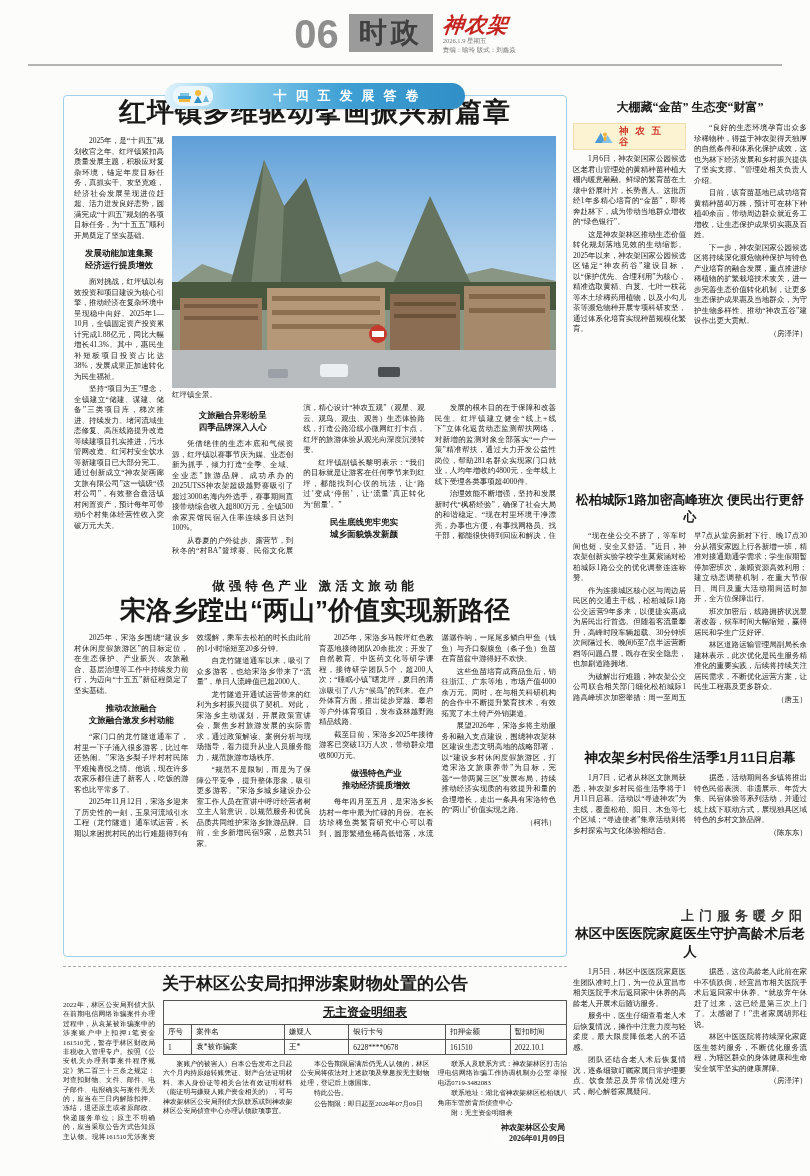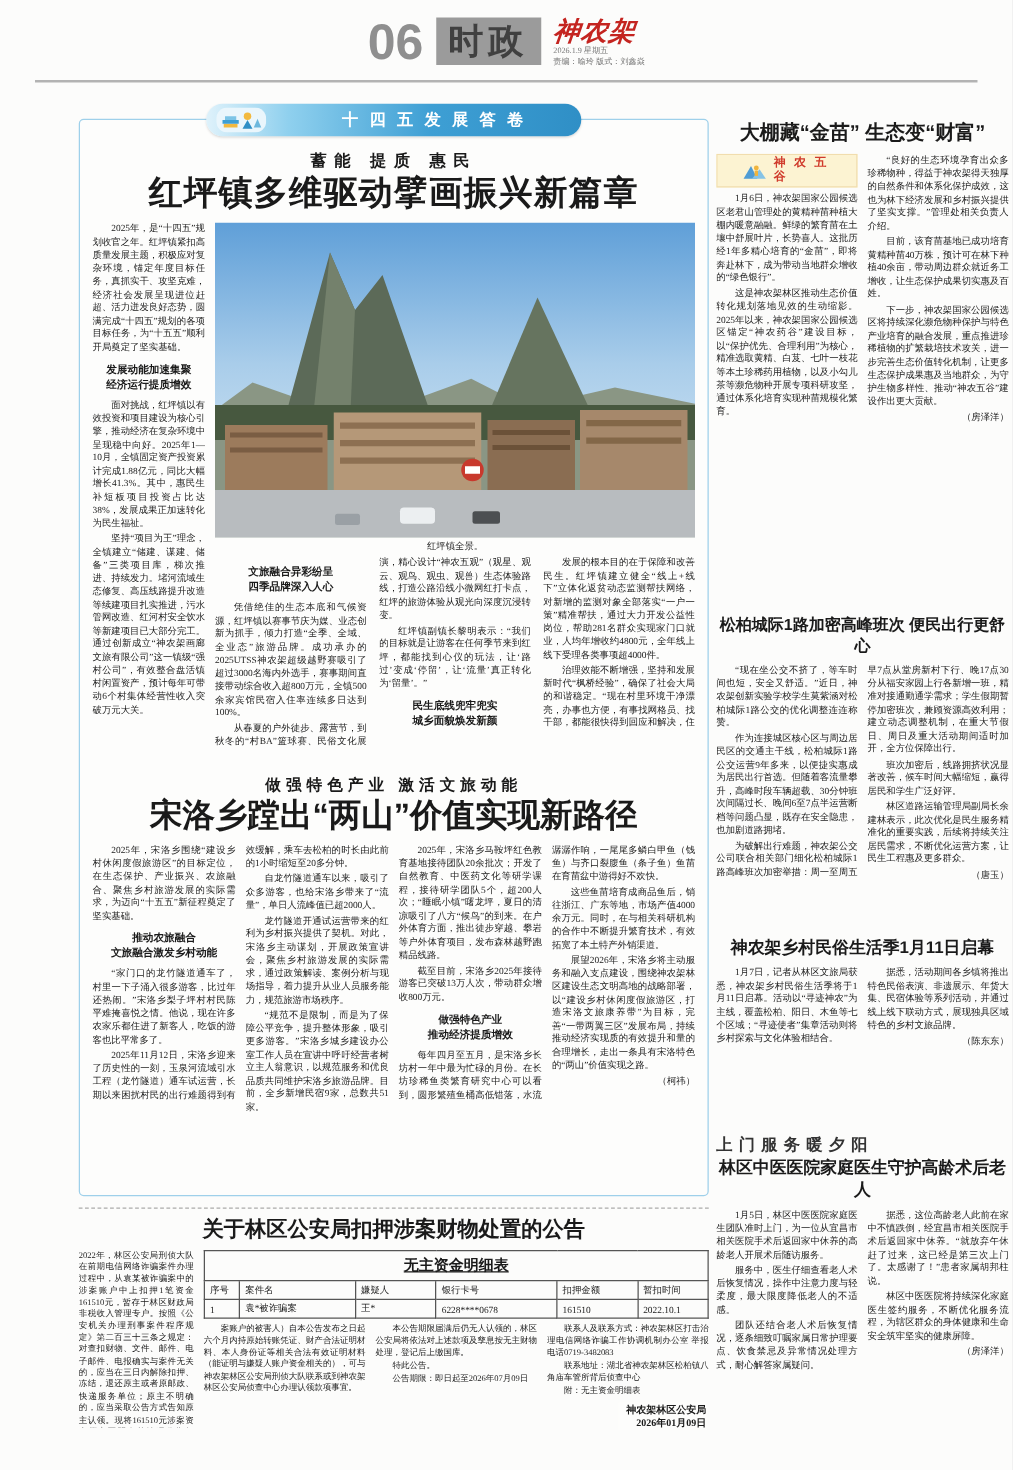--- a/index.html
+++ b/index.html
@@ -38,37 +38,37 @@
   .bodytext{font-size:7.5px;line-height:10.5px;text-align:justify;}
   .bodytext p{margin:0 0 2px;text-indent:2em;}
   .subhead{text-align:center;font-weight:bold;font-size:8.5px;line-height:12px;margin:6px 0;
        font-family:"Liberation Sans",sans-serif;break-inside:avoid;}
   .byline{text-align:right;text-indent:0 !important;font-weight:normal;}
 
   .artA-row{display:flex;gap:8px;margin:8px 10px 0;}
   .artA-col1{width:92px;height:430px;overflow:hidden;}
   .artA-right{flex:1;}
   .photo{width:384px;height:252px;display:block;}
-  .photocap{text-align:center;font-size:7.5px;line-height:13px;color:#222;}
+  .photocap{text-align:left;font-size:7.5px;line-height:13px;color:#222;}
   .artA-cols3{column-count:3;column-gap:10px;height:158px;overflow:hidden;margin-top:2px;}
 
   .kicker2{margin-top:12px;text-align:center;font-weight:bold;font-size:12.5px;letter-spacing:4px;
        font-family:"Liberation Sans",sans-serif;}
   .headline2{text-align:center;font-weight:bold;font-size:26px;line-height:30px;
        font-family:"Liberation Sans",sans-serif;}
   .artB-cols{column-count:4;column-gap:8px;height:264px;overflow:hidden;margin:8px 10px 0;}
 
   
   .sidebar{position:absolute;left:573px;top:97px;width:234px;}
   .sb-head{font-family:"Liberation Sans",sans-serif;font-weight:bold;text-align:center;}
-  .sb-head.h1{font-size:16px;line-height:20px;}
+  .sb-head.h1{font-size:12px;line-height:20px;font-family:Liberation Serif, serif;}
   .sb-head.h2{font-size:12.8px;line-height:17px;}
   .sb-head.h3{font-size:13.5px;line-height:18px;}
   .sb-kicker{font-family:"Liberation Sans",sans-serif;font-weight:bold;font-size:13px;
-       letter-spacing:5px;text-align:left;color:#333;}
+       letter-spacing:5px;text-align:right;color:#333;}
   .sb-cols{column-count:2;column-gap:8px;overflow:hidden;margin-top:6px;}
   .badge{display:flex;align-items:center;background:#fcf3d2;border:1px solid #f1ddae;
        padding:2px 20px;margin-bottom:4px;break-inside:avoid;}
   .badge .blab{color:#d03a2b;font-weight:bold;font-size:9.5px;letter-spacing:4px;
        font-family:"Liberation Sans",sans-serif;margin-left:3px;}
 
   
   .notice{position:absolute;left:63px;top:966px;width:504px;height:188px;
        border-top:1px dashed #aaa;padding-top:7px;}
   .notice-title{text-align:center;font-family:"Liberation Sans",sans-serif;font-weight:bold;
@@ -111,21 +111,20 @@
         <rect x="6" y="13" width="11" height="3" fill="#f2b93f"></rect>
         <rect x="5" y="10" width="13" height="3" fill="#3e9fd4"></rect>
         <rect x="7" y="7" width="9" height="3" fill="#7cc4e6"></rect>
         <circle cx="25" cy="7" r="3" fill="#f2b93f"></circle>
         <path d="M21,17 L25,10 L29,17 Z" fill="#2f8fc6"></path>
         <path d="M30,16 L33,9 L36,16 Z" fill="#6db8dd"></path>
       </svg>
       <div class="blabel" data-name="banner-label">十四五发展答卷</div>
     </div>
 
-    <div class="kicker" style="margin-top:24px;" data-name="hongping-kicker">蓄能 提质 惠民</div>
     <div class="headline1" data-name="hongping-headline">红坪镇多维驱动擘画振兴新篇章</div>
 
     <div class="artA-row" data-name="hongping-body">
       <div class="artA-col1 bodytext" data-name="hongping-lead-column">
         <p data-name="paragraph">2025年，是“十四五”规划收官之年。红坪镇紧扣高质量发展主题，积极应对复杂环境，锚定年度目标任务，真抓实干、攻坚克难，经济社会发展呈现进位赶超、活力迸发良好态势，圆满完成“十四五”规划的各项目标任务，为“十五五”顺利开局奠定了坚实基础。</p>
         <div class="subhead" data-name="hongping-subhead-1">
           <div data-name="subhead-line">发展动能加速集聚</div>
           <div data-name="subhead-line">经济运行提质增效</div>
         </div>
         <p data-name="paragraph">面对挑战，红坪镇以有效投资和项目建设为核心引擎，推动经济在复杂环境中呈现稳中向好。2025年1—10月，全镇固定资产投资累计完成1.88亿元，同比大幅增长41.3%。其中，惠民生补短板项目投资占比达38%，发展成果正加速转化为民生福祉。</p>
@@ -182,21 +181,21 @@
           <p data-name="paragraph">发展的根本目的在于保障和改善民生。红坪镇建立健全“线上+线下”立体化返贫动态监测帮扶网络，对新增的监测对象全部落实“一户一策”精准帮扶，通过大力开发公益性岗位，帮助281名群众实现家门口就业，人均年增收约4800元，全年线上线下受理各类事项超4000件。</p>
           <p data-name="paragraph">治理效能不断增强，坚持和发展新时代“枫桥经验”，确保了社会大局的和谐稳定。“现在村里环境干净漂亮，办事也方便，有事找网格员、找干部，都能很快得到回应和解决，住在这里心里踏实、暖和。”红坪镇红河村村民张宝说。</p>
 
         </div>
       </div>
     </div>
 
     <div class="kicker2" data-name="songluo-kicker">做强特色产业 激活文旅动能</div>
     <div class="headline2" data-name="songluo-headline">宋洛乡蹚出“两山”价值实现新路径</div>
     <div class="artB-cols bodytext" data-name="songluo-body">
-      <p data-name="paragraph">2025年，宋洛乡围绕“建设乡村休闲度假旅游区”的目标定位，在生态保护、产业振兴、农旅融合、聚焦乡村旅游发展的实际需求，为迈向“十五五”新征程奠定了坚实基础。</p>
+      <p data-name="paragraph">2025年，宋洛乡围绕“建设乡村休闲度假旅游区”的目标定位，在生态保护、产业振兴、农旅融合、基层治理等工作中持续发力前行，为迈向“十五五”新征程奠定了坚实基础。</p>
       <div class="subhead" data-name="songluo-subhead-1">
         <div data-name="subhead-line">推动农旅融合</div>
         <div data-name="subhead-line">文旅融合激发乡村动能</div>
       </div>
       <p data-name="paragraph">“家门口的龙竹隧道通车了，村里一下子涌入很多游客，比过年还热闹。”宋洛乡梨子坪村村民陈平难掩喜悦之情。他说，现在许多农家乐都住进了新客人，吃饭的游客也比平常多了。</p>
       <p data-name="paragraph">2025年11月12日，宋洛乡迎来了历史性的一刻，玉泉河流域引水工程（龙竹隧道）通车试运营，长期以来困扰村民的出行难题得到有效缓解，乘车去松柏的时长由此前的1小时缩短至20多分钟。</p>
       <p data-name="paragraph">自龙竹隧道通车以来，吸引了众多游客，也给宋洛乡带来了“流量”，单日人流峰值已超2000人。</p>
       <p data-name="paragraph">龙竹隧道开通试运营带来的红利为乡村振兴提供了契机。对此，宋洛乡主动谋划，开展政策宣讲会，聚焦乡村旅游发展的实际需求，通过政策解读、案例分析与现场指导，着力提升从业人员服务能力，规范旅游市场秩序。</p>
       <p data-name="paragraph">“规范不是限制，而是为了保障公平竞争，提升整体形象，吸引更多游客。”宋洛乡城乡建设办公室工作人员在宣讲中呼吁经营者树立主人翁意识，以规范服务和优良品质共同维护宋洛乡旅游品牌。目前，全乡新增民宿9家，总数共51家。</p>
       <p data-name="paragraph">2025年，宋洛乡马鞍坪红色教育基地接待团队20余批次；开发了自然教育、中医药文化等研学课程，接待研学团队5个，超200人次；“睡眠小镇”曙龙坪，夏日的清凉吸引了八方“候鸟”的到来。在户外体育方面，推出徒步穿越、攀岩等户外体育项目，发布森林越野跑精品线路。</p>

